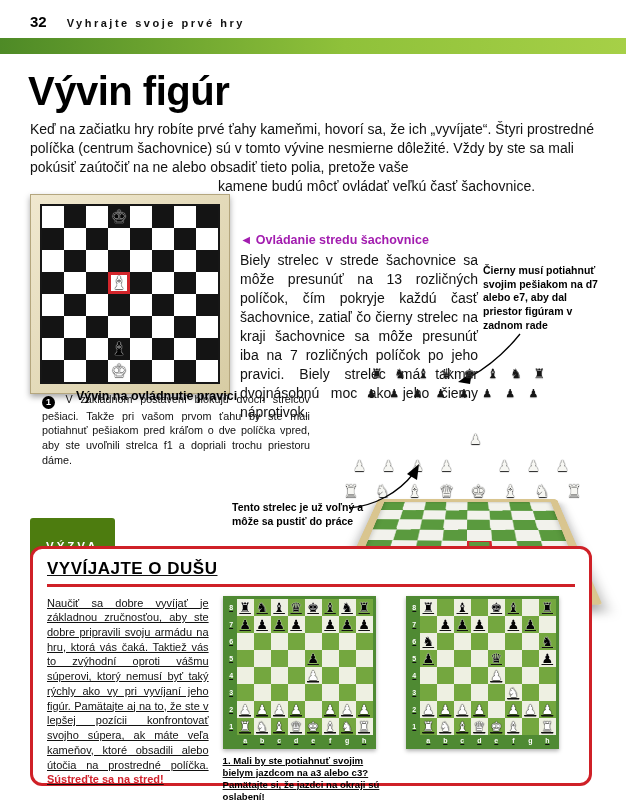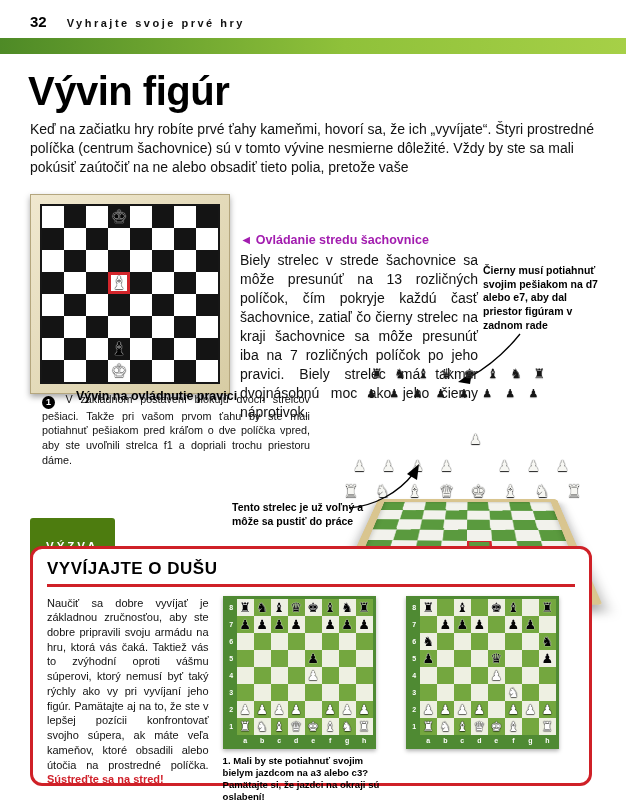--- a/index.html
+++ b/index.html
@@ -61,21 +61,21 @@
   .pc3{position:absolute;transform:translateX(-50%);line-height:1;}
   .pc3.w{color:#f6f6f2;text-shadow:0 1px 1px #222,0 0 1px #000;}
   .pc3.b{color:#161616;text-shadow:0 1px 1px rgba(0,0,0,.4),0 0 1px rgba(255,255,255,.5);}
 
   .caption-strelec{position:absolute;left:232px;top:501px;width:152px;font-size:10.5px;font-weight:bold;line-height:1.3;color:#000;}
 
   
   .banner{position:absolute;left:30px;top:518px;background:#4d7c0f;color:#fff;font-size:11.5px;font-weight:bold;
           letter-spacing:3px;padding:22px 16px;border-radius:3px;}
   .challenge-box{position:absolute;left:30px;top:546px;width:562px;height:240px;border:3px solid #cf2027;
-                 border-radius:12px;box-sizing:border-box;padding:10px 14px;background:#fff;}
+                 border-radius:12px;box-sizing:border-box;padding:10px 14px;background:#fff;text-decoration:underline;}
   .challenge-title{font-size:17px;font-weight:bold;letter-spacing:.5px;margin:0;color:#000;}
   .challenge-rule{height:2.5px;background:#cf2027;margin:5px 0 9px 0;}
   .challenge-row{display:flex;gap:14px;align-items:flex-start;}
   .challenge-body{width:170px;font-size:11px;line-height:1.34;text-align:justify;margin:0;}
   .highlight-red{color:#d0202a;font-weight:bold;}
   .figure{width:178px;}
   .fig-caption{font-size:9.6px;font-weight:bold;line-height:1.28;margin-top:6px;color:#000;}
 
   .mini-wrap{display:grid;grid-template-columns:11px 136px;grid-template-rows:136px 11px;
              background:#4f8a33;padding:3px;width:max-content;box-shadow:0 2px 4px rgba(0,0,0,.3);}
@@ -95,20 +95,21 @@
 
   <div class="header-row">
     <span class="page-num">32</span>
     <span class="header-title">Vyhrajte svoje prvé hry</span>
   </div>
   <div class="header-bar"></div>
 
   <h1 class="page-title">Vývin figúr</h1>
 
   <p class="intro">Keď na začiatku hry robíte prvé ťahy kameňmi, hovorí sa, že ich „vyvíjate“. Štyri prostredné políčka (centrum šachovnice) sú v tomto vývine nesmierne dôležité. Vždy by ste sa mali pokúsiť zaútočiť na ne alebo obsadiť tieto polia, pretože vaše</p>
+  <p class="intro-cont">kamene budú môcť ovládať veľkú časť šachovnice.</p>
 
   <div class="flat-wrap">
     <div class="flat-inner">
       <div class="board-grid flat-grid">
           <div class="cell light"></div>
           <div class="cell dark"></div>
           <div class="cell light"></div>
           <div class="cell dark">
             <span class="pc b">♚</span>
           </div>

